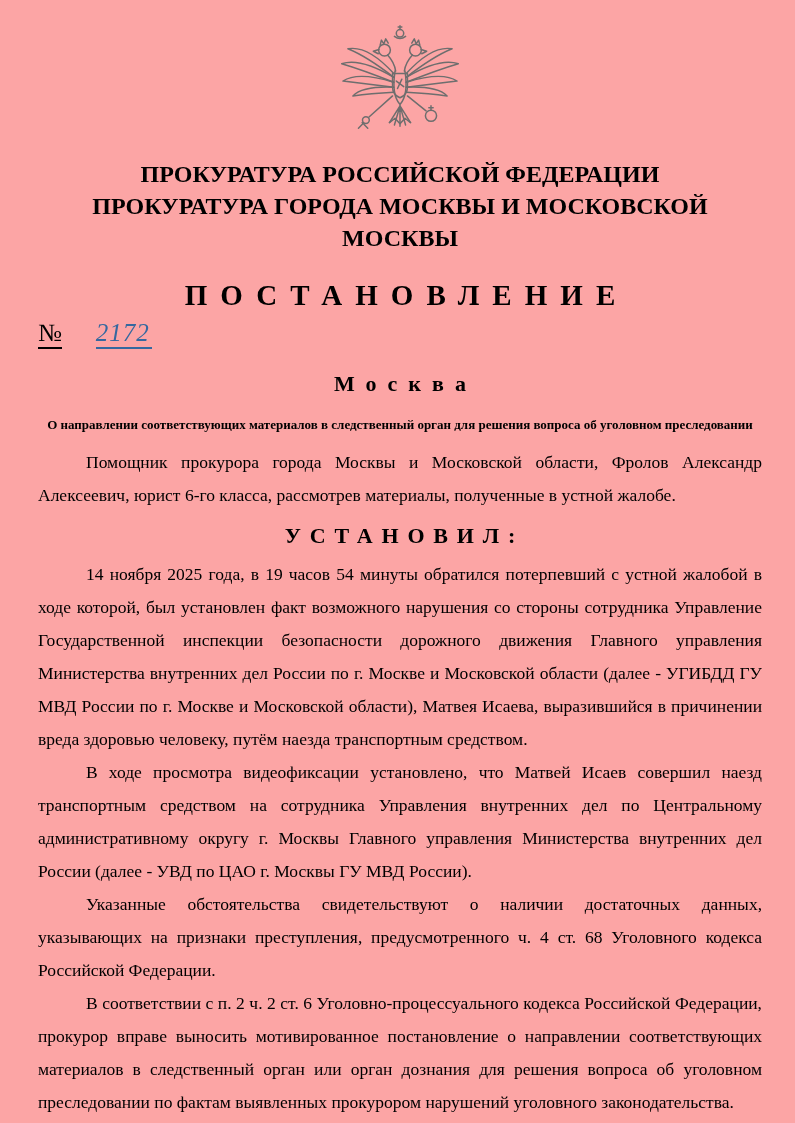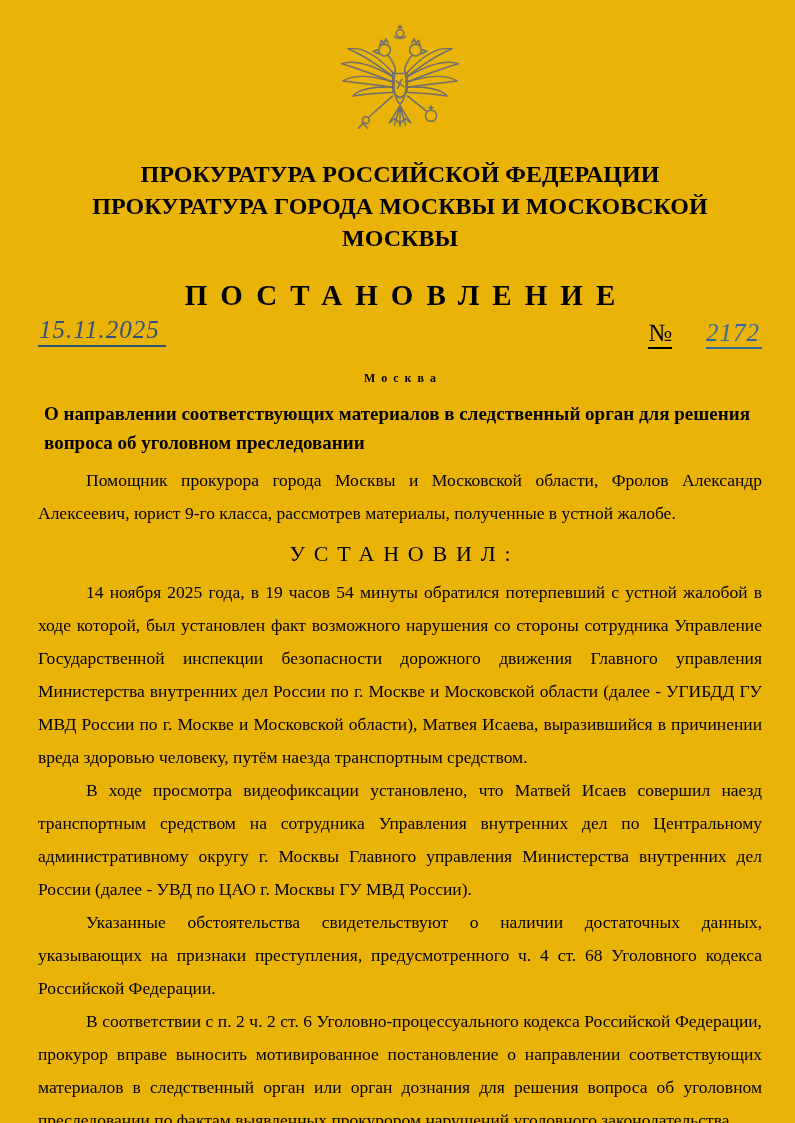--- a/index.html
+++ b/index.html
@@ -9,21 +9,21 @@
     --emblem-ink:#6e6e6e;
   }
   html,body{margin:0;padding:0;background:#ffffff;}
   body{width:795px;height:1123px;overflow:hidden;}
   .page{
     box-sizing:border-box;
     width:795px;height:1123px;
     padding:24px 33px 0 38px;
     font-family:"Liberation Serif","DejaVu Serif",serif;
     color:var(--text-ink);
-    background:#eab308;
+    background:#fca5a5;
   }
   .emblem{width:140px;height:124px;margin:0 auto;display:block;}
   .org{
     text-align:center;font-weight:bold;
     font-size:24px;line-height:32px;
     margin-top:10px;
   }
   .doctype{
     text-align:center;font-weight:bold;
     font-size:29px;letter-spacing:0.45em;text-indent:0.45em;
@@ -47,36 +47,36 @@
   }
   .no-val{
     font-style:italic;font-size:25px;letter-spacing:1px;
     color:var(--number-ink);
     border-bottom:2px solid var(--number-ink);
     padding:0 2px 1px 0;
     margin-left:34px;
   }
   .city{
     text-align:center;font-weight:bold;
-    font-size:12px;letter-spacing:0.5em;text-indent:0.5em;
+    font-size:22px;letter-spacing:0.5em;text-indent:0.5em;
     margin-top:24px;
   }
   .subject{
-    font-weight:bold;
-    font-size:19px;line-height:29px;
+    text-align:center;font-weight:bold;
+    font-size:13px;line-height:29px;
     max-width:712px;margin:13px auto 0;
   }
   .body-p{
     margin:0;
     font-size:17.5px;line-height:33px;
     text-align:justify;text-indent:48px;
   }
   .intro{margin-top:7px;}
   .established{
-    text-align:center;font-weight:normal;
+    text-align:center;font-weight:bold;
     font-size:22px;letter-spacing:0.4em;text-indent:0.4em;
     margin:11px 0 9px;
   }
 </style>
 </head>
 <body>
 
 <div class="page">
 
   <div class="emblem">
@@ -127,29 +127,28 @@
   </div>
 
   <div class="org">
     <div>ПРОКУРАТУРА РОССИЙСКОЙ ФЕДЕРАЦИИ</div>
     <div>ПРОКУРАТУРА ГОРОДА МОСКВЫ И МОСКОВСКОЙ МОСКВЫ</div>
   </div>
 
   <div class="doctype">ПОСТАНОВЛЕНИЕ</div>
 
   <div class="meta-row">
-    <span class="date">15.11.2025</span>
     <span class="number"><span class="no-sign">№</span><span class="no-val">2172</span></span>
   </div>
 
   <div class="city">Москва</div>
 
   <div class="subject">О направлении соответствующих материалов в следственный орган для решения вопроса об уголовном преследовании</div>
 
-  <p class="body-p intro">Помощник прокурора города Москвы и Московской области, Фролов Александр Алексеевич, юрист 9-го класса, рассмотрев материалы, полученные в устной жалобе.</p>
+  <p class="body-p intro">Помощник прокурора города Москвы и Московской области, Фролов Александр Алексеевич, юрист 6-го класса, рассмотрев материалы, полученные в устной жалобе.</p>
 
   <div class="established">УСТАНОВИЛ:</div>
 
   <p class="body-p">14 ноября 2025 года, в 19 часов 54 минуты обратился потерпевший с устной жалобой в ходе которой, был установлен факт возможного нарушения со стороны сотрудника Управление Государственной инспекции безопасности дорожного движения Главного управления Министерства внутренних дел России по г. Москве и Московской области (далее - УГИБДД ГУ МВД России по г. Москве и Московской области), Матвея Исаева, выразившийся в причинении вреда здоровью человеку, путём наезда транспортным средством.</p>
   <p class="body-p">В ходе просмотра видеофиксации установлено, что Матвей Исаев совершил наезд транспортным средством на сотрудника Управления внутренних дел по Центральному административному округу г. Москвы Главного управления Министерства внутренних дел России (далее - УВД по ЦАО г. Москвы ГУ МВД России).</p>
   <p class="body-p">Указанные обстоятельства свидетельствуют о наличии достаточных данных, указывающих на признаки преступления, предусмотренного ч. 4 ст. 68 Уголовного кодекса Российской Федерации.</p>
   <p class="body-p">В соответствии с п. 2 ч. 2 ст. 6 Уголовно-процессуального кодекса Российской Федерации, прокурор вправе выносить мотивированное постановление о направлении соответствующих материалов в следственный орган или орган дознания для решения вопроса об уголовном преследовании по фактам выявленных прокурором нарушений уголовного законодательства.</p>
 
 </div>
 

